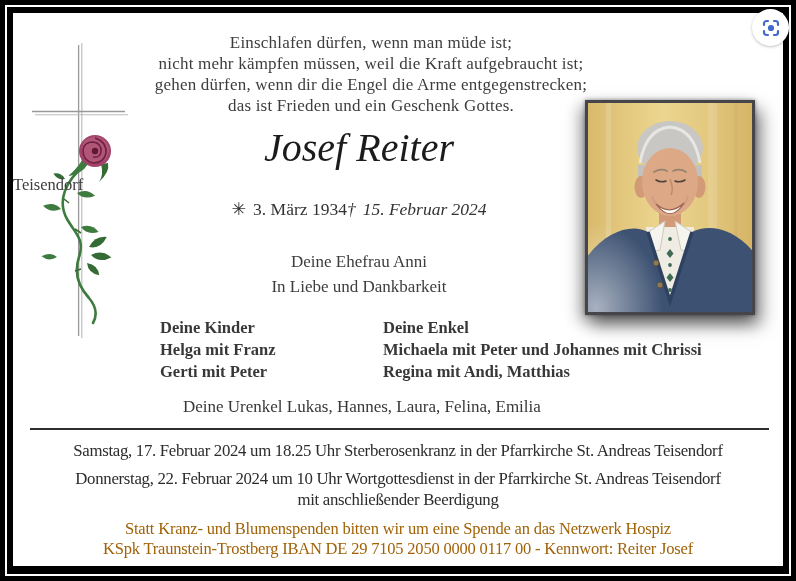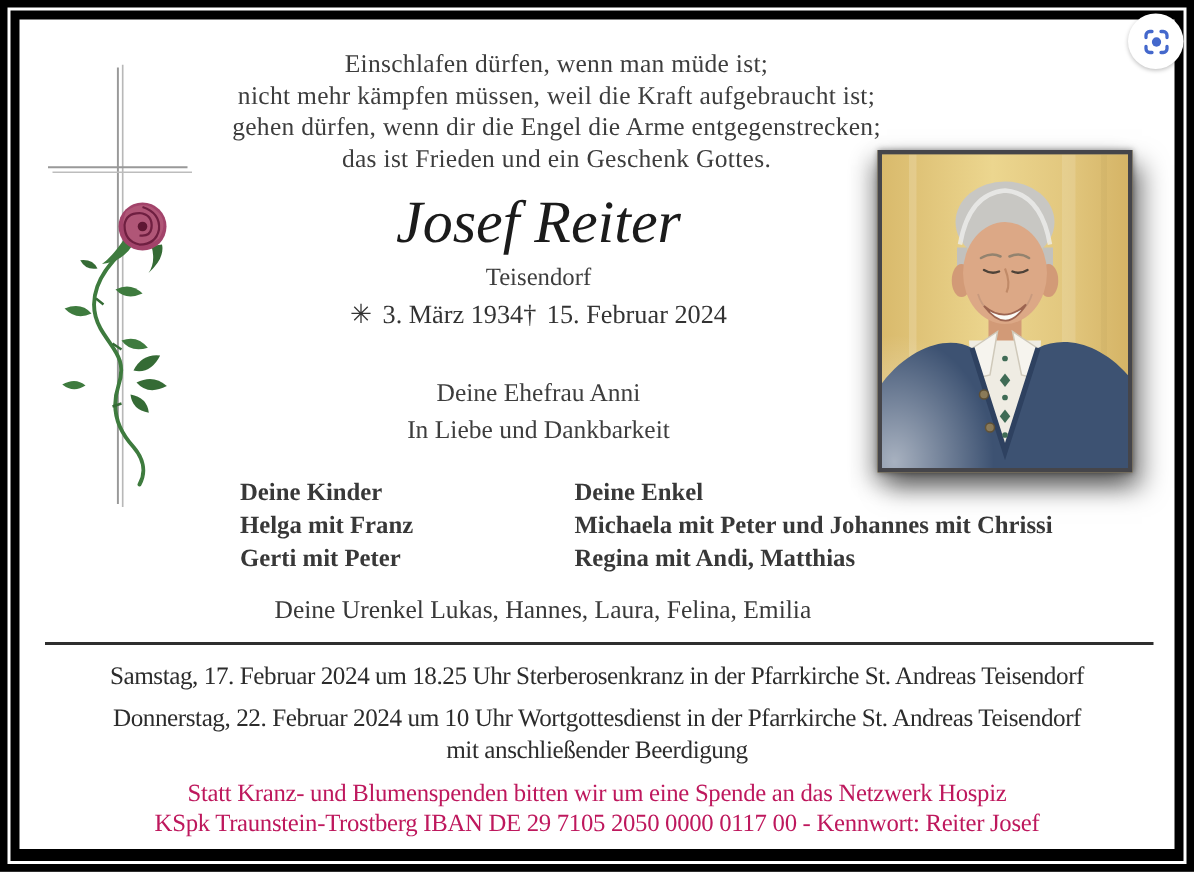--- a/index.html
+++ b/index.html
@@ -4,40 +4,40 @@
 <style>
   html,body{margin:0;padding:0;background:#000;}
   .canvas{position:relative;width:796px;height:581px;background:#000;overflow:hidden;
           font-family:"Liberation Serif","DejaVu Serif",serif;-webkit-font-smoothing:antialiased;}
   .pinstripe{position:absolute;left:5px;top:5px;right:5px;bottom:5px;border:2px solid #fff;pointer-events:none;}
   .content{position:absolute;left:13px;top:13px;right:13px;bottom:15px;background:#fff;color:#3a3a3a;}
   .poem{position:absolute;left:0;top:19px;width:692px;text-align:center;
         font-size:17px;line-height:21px;color:#3d3d3d;letter-spacing:.2px;padding-left:12px;}
   .name{position:absolute;left:0;top:112px;width:692px;text-align:center;
         font-size:40px;line-height:46px;font-style:italic;color:#1b1b1b;}
-  .place{position:absolute;left:0;top:162px;width:692px;text-align:center;font-size:16.5px;color:#3d3d3d;}
+  .place{position:absolute;left:0;top:162px;width:692px;font-size:16.5px;color:#3d3d3d;}
   .dates{position:absolute;left:0;top:186px;width:692px;text-align:center;font-size:17.5px;color:#333;}
   .dates .sym{display:inline-block;margin-right:7px;}
-  .dates .death-group{}
+  .dates .death-group{font-style:italic;}
   .tribute{position:absolute;left:0;top:236px;width:692px;text-align:center;
            font-size:17px;line-height:25px;color:#3d3d3d;}
 
   .fam{font-size:16.5px;line-height:22px;color:#383838;font-weight:bold;}
   .col-children{position:absolute;left:147px;top:304px;}
   .col-grandchildren{position:absolute;left:370px;top:304px;}
   .urenkel{position:absolute;left:170px;top:384px;font-size:17px;color:#383838;}
 
   .rule{position:absolute;left:17px;top:415px;width:739px;height:2px;background:#2e2e2e;}
 
   .svc{position:absolute;left:0;width:770px;text-align:center;white-space:nowrap;
        font-size:16.8px;color:#2c2c2c;letter-spacing:-0.3px;}
   .svc1{top:428px;}
   .svc2{top:455px;line-height:21px;white-space:normal;}
   .donation{position:absolute;left:0;top:506px;width:770px;text-align:center;
-            font-size:16.5px;line-height:20px;color:#be185d;letter-spacing:-0.2px;}
+            font-size:16.5px;line-height:20px;color:#a16207;letter-spacing:-0.2px;}
 
   .cross-rose{position:absolute;left:18px;top:30px;width:115px;height:295px;}
 
   .photo{position:absolute;left:572px;top:87px;width:170px;height:215px;
          border:3px solid #45454a;background:#e2c77e;box-sizing:border-box;
          box-shadow:6px 10px 16px rgba(0,0,0,.5), -6px 6px 14px rgba(0,0,0,.3), 0 0 4px rgba(0,0,0,.4);}
   .photo svg{display:block;width:100%;height:100%;}
 
   .lens-badge{position:absolute;left:752px;top:9px;width:37px;height:37px;border-radius:50%;
               background:#fff;z-index:9;display:flex;align-items:center;justify-content:center;

